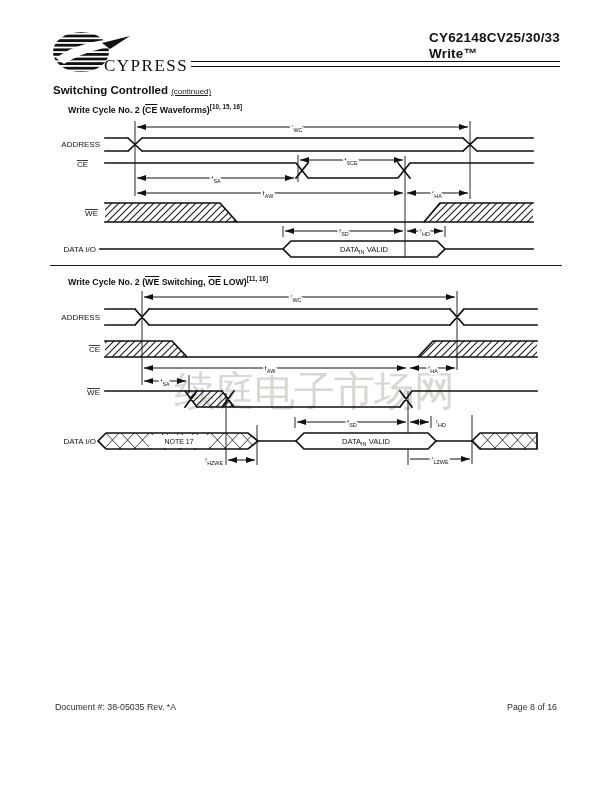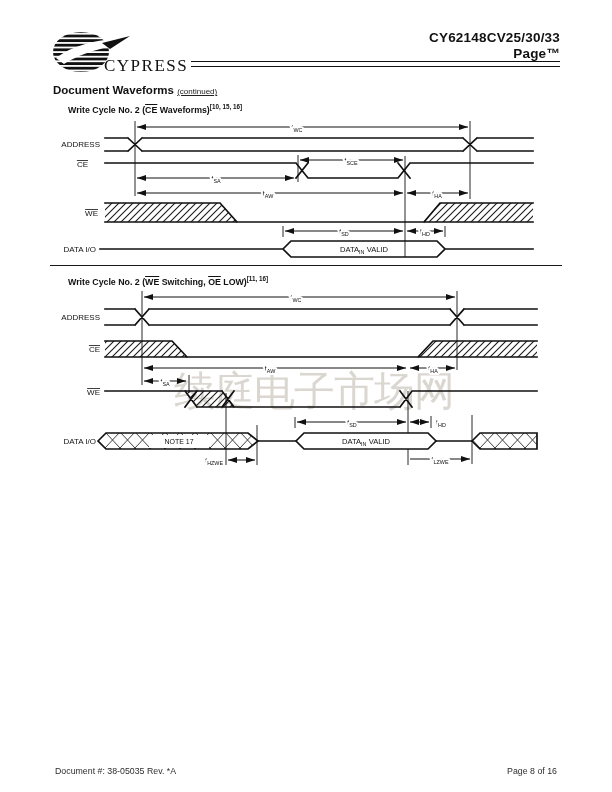--- a/index.html
+++ b/index.html
@@ -1,20 +1,20 @@
 <!DOCTYPE html>
 <html><head>
 <meta charset="utf-8">
 <style>
   html,body{margin:0;padding:0;}
   body{width:612px;height:792px;background:#ffffff;position:relative;overflow:hidden;
        font-family:"Liberation Sans",sans-serif;color:#111;}
   .abs{position:absolute;}
   
-  .prod{right:52px;top:30px;text-align:right;font-weight:bold;font-size:13.5px;line-height:16px;letter-spacing:0.2px;}
+  .prod{right:52px;top:30px;text-align:left;font-weight:bold;font-size:13.5px;line-height:16px;letter-spacing:0.2px;}
   .rule2{left:191px;top:61px;width:369px;height:4px;border-top:1.8px solid #111;border-bottom:1.8px solid #111;}
   .sechead{left:53px;top:84px;font-weight:bold;font-size:11.5px;}
   .sechead .cont{font-weight:normal;font-size:8px;color:#222;text-decoration:underline;}
   
   .wvtitle{font-weight:bold;font-size:8.8px;white-space:nowrap;}
   .ovl{text-decoration:overline;}
   .sup{font-weight:bold;font-size:6.3px;position:relative;top:-4px;}
   
   .sep{left:50px;top:265px;width:512px;height:0;border-top:1.4px solid #1a1a1a;}
   
@@ -24,21 +24,21 @@
   
   .sig{font-family:"Liberation Sans",sans-serif;font-size:8px;fill:#111;text-anchor:end;}
   .dim{font-family:"Liberation Sans",sans-serif;font-size:7.2px;fill:#111;text-anchor:middle;
        paint-order:stroke;stroke:#fff;stroke-width:4px;stroke-linejoin:round;}
   .dim .sub,.sub2{font-size:5.4px;}
   .dv{font-family:"Liberation Sans",sans-serif;font-size:7.6px;fill:#111;text-anchor:middle;}
   .g-sig{stroke:#111;stroke-width:1.7;fill:none;stroke-linecap:square;}
   .g-cn{stroke:#111;stroke-width:0.9;fill:none;}
   .g-dm{stroke:#111;stroke-width:1;fill:none;}
   
-  .foot{top:766px;font-size:8.8px;color:#2d2d2d;}
+  .foot{top:702px;font-size:8.8px;color:#2d2d2d;}
   .logo-word{font-family:"Liberation Serif",serif;font-size:17px;letter-spacing:1.5px;fill:#111;}
 </style>
 </head>
 <body>
 
 <div class="abs wmark">续庭电子市场网</div>
 
 <svg class="abs" style="left:50px;top:30px;z-index:1;" width="150" height="48" viewBox="0 0 150 48">
   <defs>
     <pattern id="lstripe" patternUnits="userSpaceOnUse" width="6" height="4.6">
@@ -50,25 +50,25 @@
     <path d="M6,28 C22,16 44,10 66,9 L78,5 L62,16 C44,20 26,26 14,34 Z" fill="#ffffff"></path>
     <path d="M52,13 L80,6 L60,19 Z" fill="#111"></path>
   </g>
   <text class="logo-word" x="54" y="41">CYPRESS</text>
 </svg>
 
 <div class="abs rule2"></div>
 
 <div class="abs prod">
   <div>CY62148CV25/30/33</div>
-  <div>Page™</div>
+  <div>Write™</div>
 </div>
 
 <div class="abs sechead">
-  <span>Document Waveforms</span>
+  <span>Switching Controlled</span>
   <span class="cont">(continued)</span>
 </div>
 
 <div class="abs wvtitle" style="left:68px;top:105px;">
   <span>Write Cycle No. 2 (</span><span class="ovl">CE</span><span> Waveforms)</span><span class="sup">[10, 15, 16]</span>
 </div>
 
 <svg class="diag" style="left:50px;top:118px;" width="512" height="150" viewBox="50 118 512 150">
   <defs>
     <pattern id="hat" patternUnits="userSpaceOnUse" width="7" height="7">

